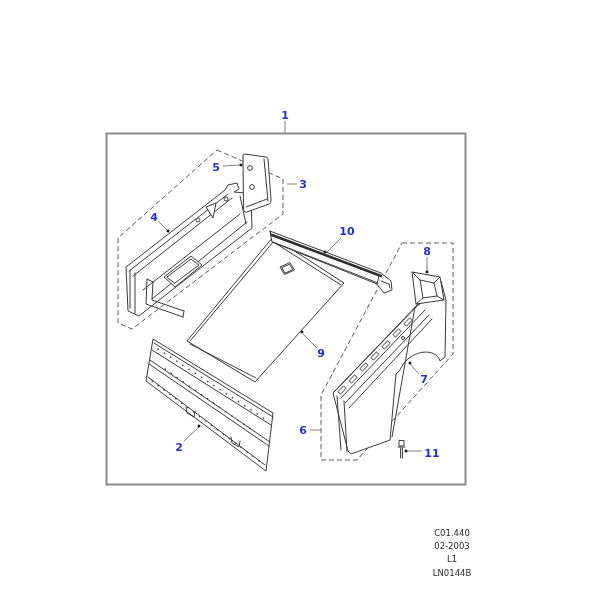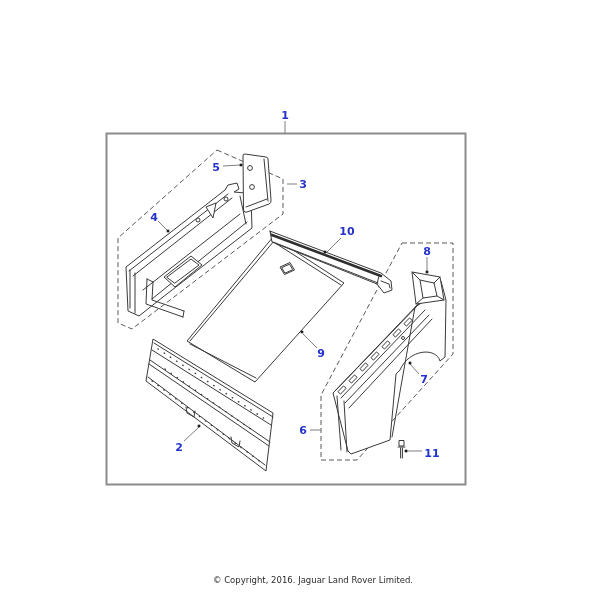--- a/index.html
+++ b/index.html
@@ -155,15 +155,20 @@
     <text class="co" x="154" y="221">4</text>
     <text class="co" x="216" y="171">5</text>
     <text class="co" x="303" y="434">6</text>
     <text class="co" x="424" y="383">7</text>
     <text class="co" x="427" y="255">8</text>
     <text class="co" x="321" y="357">9</text>
     <text class="co" x="347" y="235">10</text>
     <text class="co" x="432" y="457">11</text>
   </svg>
 
+  <div class="codes">
+    <div>C01.440</div>
+    <div>02-2003</div>
+    <div>L1</div>
+    <div>LN0144B</div>
+  </div>
 
-  <div class="copyright">© Copyright, 2016. Jaguar Land Rover Limited.</div>
 </div>
 
 </body></html>

